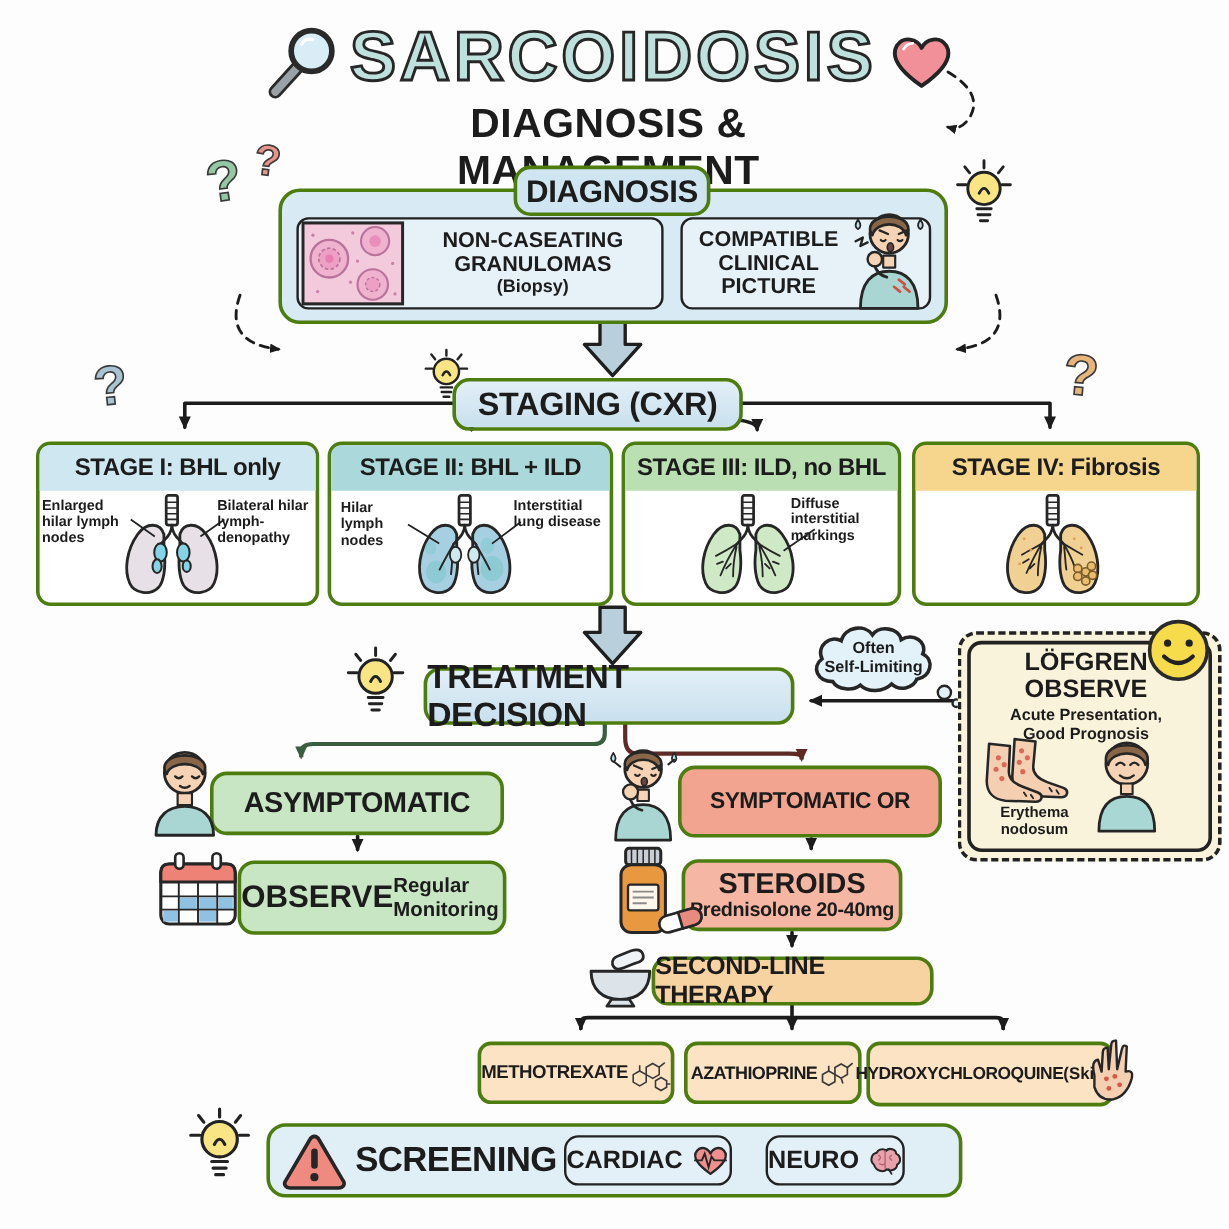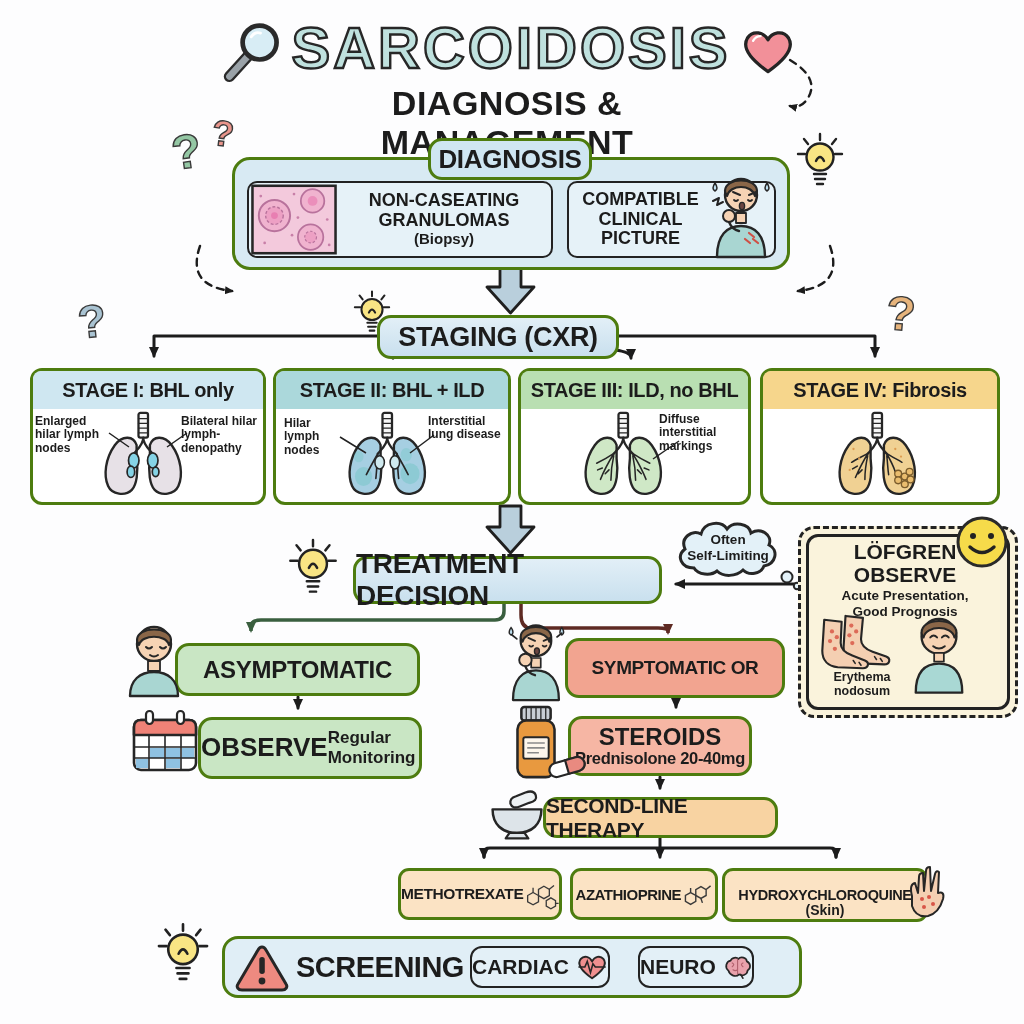--- a/index.html
+++ b/index.html
@@ -484,21 +484,21 @@
   <div class="box drug" style="left:570px;top:868px;width:148px;height:52px;border-width:3px">
     <span style="font-size:15px;letter-spacing:-.5px">AZATHIOPRINE</span>
     <svg width="34" height="34" viewBox="0 0 46 42">
       <g fill="none" stroke="#3a3a3a" stroke-width="1.9">
         <polygon points="13,19 20,23 20,31 13,35 6,31 6,23"></polygon>
         <polygon points="27,11 34,15 34,23 27,27 20,23 20,15"></polygon>
         <path d="M34,15 L40,10 M27,27 L29,33 M13,19 L13,13"></path>
       </g>
     </svg>
   </div>
-  <div class="box drug" style="left:722px;top:868px;width:206px;height:54px;flex-direction:column;line-height:1.12;border-width:3px">
+  <div class="box drug" style="left:722px;top:868px;width:206px;height:54px;flex-direction:row;line-height:1.12;border-width:3px">
     <div style="font-size:14.5px;letter-spacing:-.4px">HYDROXYCHLOROQUINE</div>
     <div style="font-size:14px">(Skin)</div>
   </div>
   <div class="deco" style="left:902px;top:866px;z-index:4">
     <svg width="46" height="54" viewBox="0 0 46 54">
       <g stroke="#262626" stroke-width="2" stroke-linejoin="round" stroke-linecap="round">
         <path d="M10,30 Q7,18 13,17 L16,27 L17,11 Q17,7 21,7 L22,25 L24,5 Q24,1 28,1 L29,25 L33,8 Q34,4 37,6 L36,27 Q43,25 41,33 Q37,47 26,50 Q14,52 10,40 Z" fill="#f4cfb2"></path>
       </g>
       <g fill="#d85548">
           <circle cx="20" cy="33" r="2"></circle>

